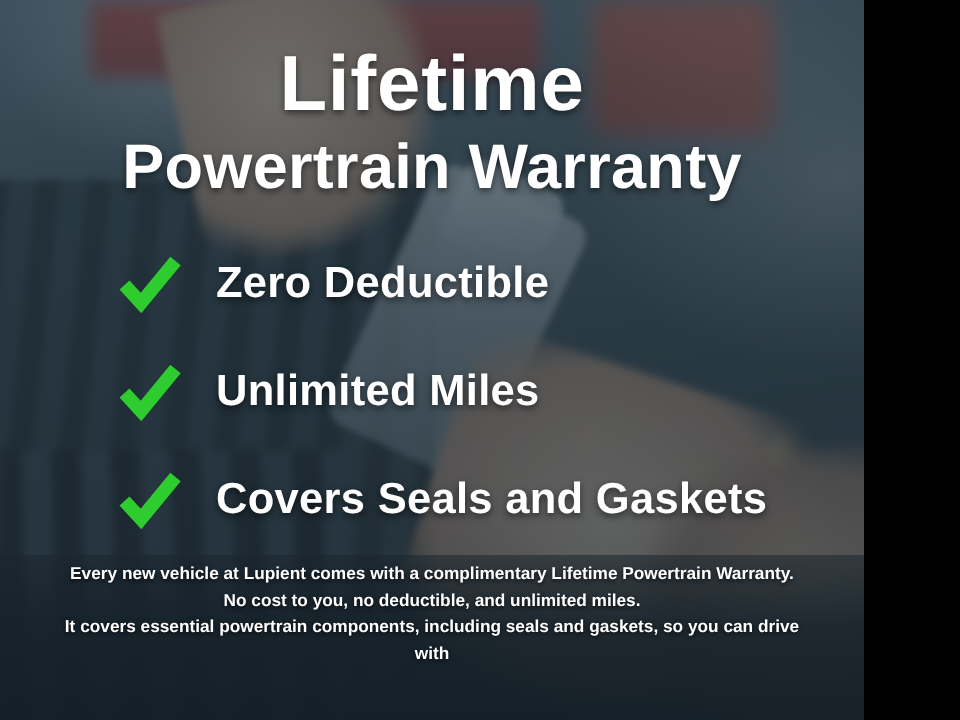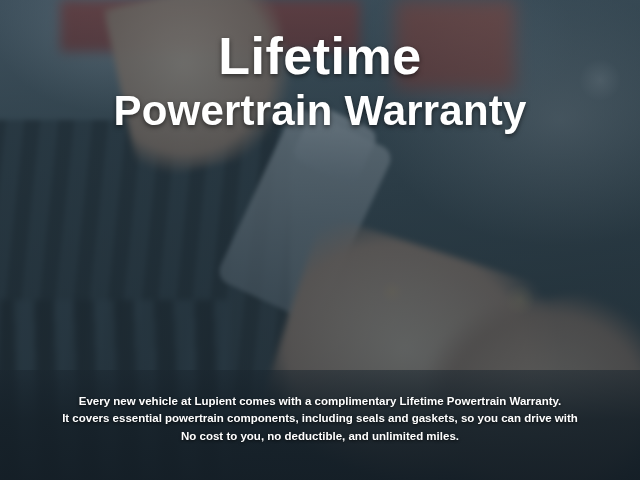--- a/index.html
+++ b/index.html
@@ -5,21 +5,21 @@
   html, body {
     margin: 0;
     padding: 0;
     background: #000;
   }
   body {
     font-family: "Liberation Sans", sans-serif;
   }
   .stage {
     position: relative;
-    width: 640px;
+    width: 576px;
     height: 480px;
     overflow: hidden;
     background: #0f172a;
   }
   
   .bg {
     position: absolute;
     inset: 0;
     background:
       
@@ -210,21 +210,45 @@
   <div class="bg-hand-c"></div>
   <div class="bg-bokeh"></div>
   <div class="overlay"></div>
   <div class="bottom-band"></div>
 
   <div class="content">
 
     <div class="headline">Lifetime</div>
     <div class="subhead">Powertrain Warranty</div>
 
+    <div class="features">
+
+      <div class="feature">
+        <svg class="check" viewBox="0 0 44 44" aria-hidden="true">
+          <path d="M5 23 L16 35 L39 7" fill="none" stroke="#2ecc2e" stroke-width="9" stroke-linecap="butt" stroke-linejoin="miter"></path>
+        </svg>
+        <span class="feature-label">Zero Deductible</span>
+      </div>
+
+      <div class="feature">
+        <svg class="check" viewBox="0 0 44 44" aria-hidden="true">
+          <path d="M5 23 L16 35 L39 7" fill="none" stroke="#2ecc2e" stroke-width="9" stroke-linecap="butt" stroke-linejoin="miter"></path>
+        </svg>
+        <span class="feature-label">Unlimited Miles</span>
+      </div>
+
+      <div class="feature">
+        <svg class="check" viewBox="0 0 44 44" aria-hidden="true">
+          <path d="M5 23 L16 35 L39 7" fill="none" stroke="#2ecc2e" stroke-width="9" stroke-linecap="butt" stroke-linejoin="miter"></path>
+        </svg>
+        <span class="feature-label">Covers Seals and Gaskets</span>
+      </div>
+
+    </div>
 
     <div class="fine-print">
       <p>Every new vehicle at Lupient comes with a complimentary Lifetime Powertrain Warranty.</p>
+      <p>No cost to you, no deductible, and unlimited miles.</p>
       <p>It covers essential powertrain components, including seals and gaskets, so you can drive with</p>
-      <p>No cost to you, no deductible, and unlimited miles.</p>
     </div>
 
   </div>
 </div>
 
 </body></html>

